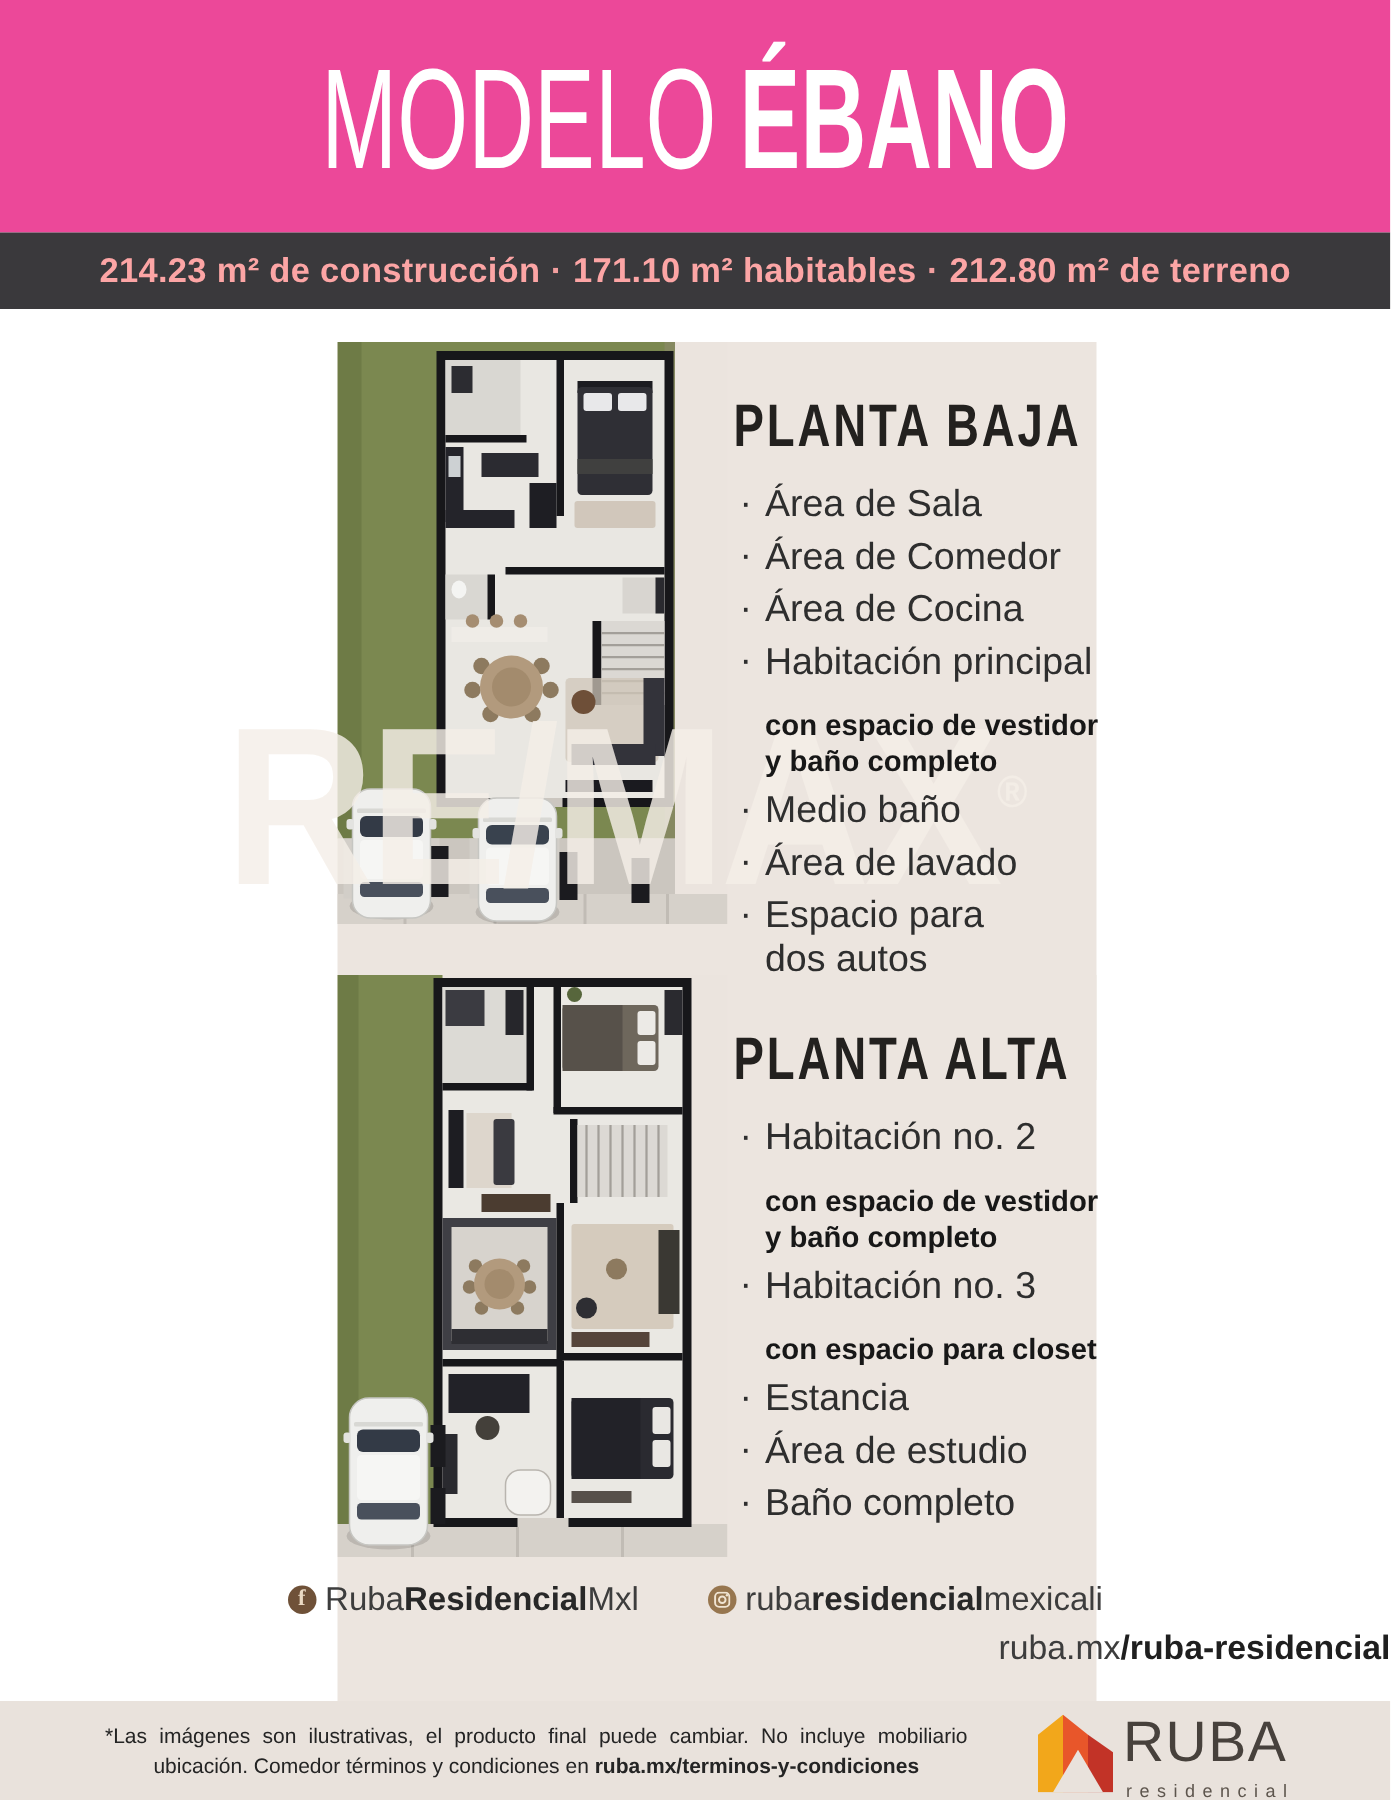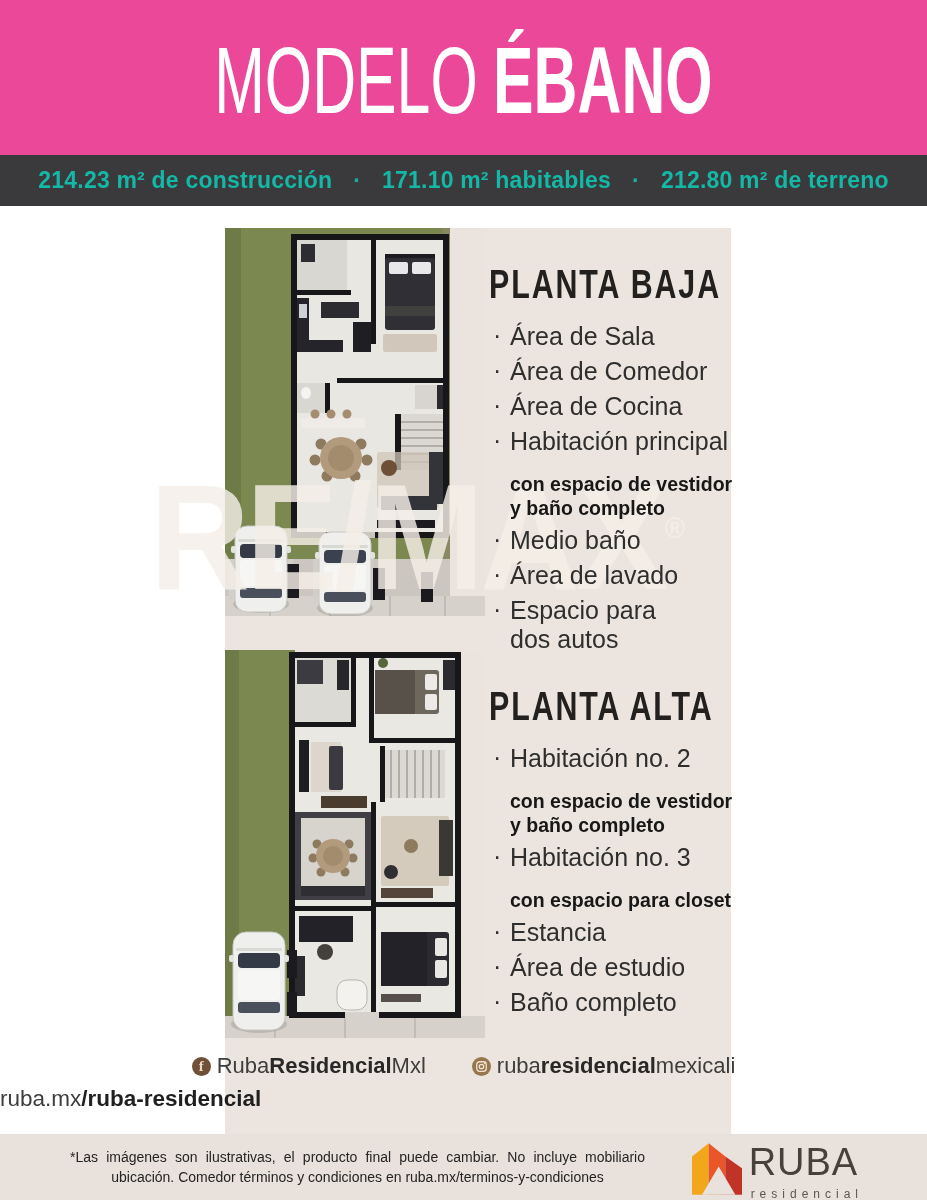--- a/index.html
+++ b/index.html
@@ -9,21 +9,21 @@
   
   .header{position:absolute;left:0;top:0;width:927px;height:155px;background:#ec4899;
           display:flex;align-items:center;justify-content:center;}
   .header-title{display:inline-block;transform:scaleX(0.64);white-space:nowrap;
                 color:#ffffff;font-size:95px;line-height:1;padding-top:6px;}
   .header-title .t-light{font-weight:400;}
   .header-title .t-bold{font-weight:800;margin-left:24px;}
 
   
   .specs-bar{position:absolute;left:0;top:155px;width:927px;height:51px;background:#3a393c;
-             color:#14b8a6;display:flex;align-items:center;justify-content:center;gap:21px;
+             color:#fca5a5;display:flex;align-items:center;justify-content:center;gap:7px;
              font-size:23px;font-weight:700;letter-spacing:0.2px;}
   .specs-sep{font-weight:700;opacity:0.95;}
 
   
   .panel{position:absolute;left:225px;width:506px;height:492px;background:#ece5df;}
   .panel-baja{top:228px;}
   .panel-alta{top:650px;}
   .plan-figure{position:absolute;left:0;top:0;width:260px;height:388px;z-index:1;}
   .panel-text{position:absolute;left:264px;top:34px;width:252px;z-index:6;}
   .panel-title{transform:scaleX(0.76);transform-origin:left center;white-space:nowrap;
@@ -46,31 +46,31 @@
   
   .social-row{position:absolute;left:0;top:1053px;width:927px;display:flex;
               justify-content:center;align-items:center;gap:46px;font-size:22px;color:#3d3d3d;}
   .social-item{display:flex;align-items:center;gap:6px;}
   .icon-circle{width:19px;height:19px;border-radius:50%;display:flex;align-items:center;
                justify-content:center;flex:0 0 auto;}
   .icon-fb{background:#6f5138;color:#ead9c3;font-size:15px;font-weight:700;
            font-family:"Liberation Serif",serif;line-height:1;}
   .icon-ig{background:#97764f;}
   .handle b{font-weight:700;color:#282828;}
-  .url-row{position:absolute;left:0;top:1086px;width:927px;text-align:left;
+  .url-row{position:absolute;left:0;top:1086px;width:927px;text-align:right;
            font-size:22.5px;color:#3d3d3d;}
   .url-row b{font-weight:700;color:#1f1f1f;}
 
   
   .footer{position:absolute;left:0;top:1122px;width:927px;height:78px;background:#e9e2dc;margin-top:12px;}
   .disclaimer{position:absolute;left:70px;top:13px;width:575px;font-size:14px;
               line-height:1.45;color:#242424;}
   .disc-line{text-align:justify;text-align-last:justify;}
   .disc-line.last{text-align:center;text-align-last:center;}
-  .disclaimer b{font-weight:400;}
+  .disclaimer b{font-weight:700;}
   .logo{position:absolute;right:64px;top:9px;display:flex;align-items:flex-start;gap:7px;}
   .logo-text{display:flex;flex-direction:column;align-items:flex-start;}
   .logo-ruba{font-size:38px;line-height:1.05;color:#47413c;letter-spacing:1px;font-weight:400;}
   .logo-sub{font-size:12px;letter-spacing:5px;color:#5d554d;margin-top:4px;margin-left:2px;}
 </style>
 </head>
 <body>
 
 <div class="page">
 

